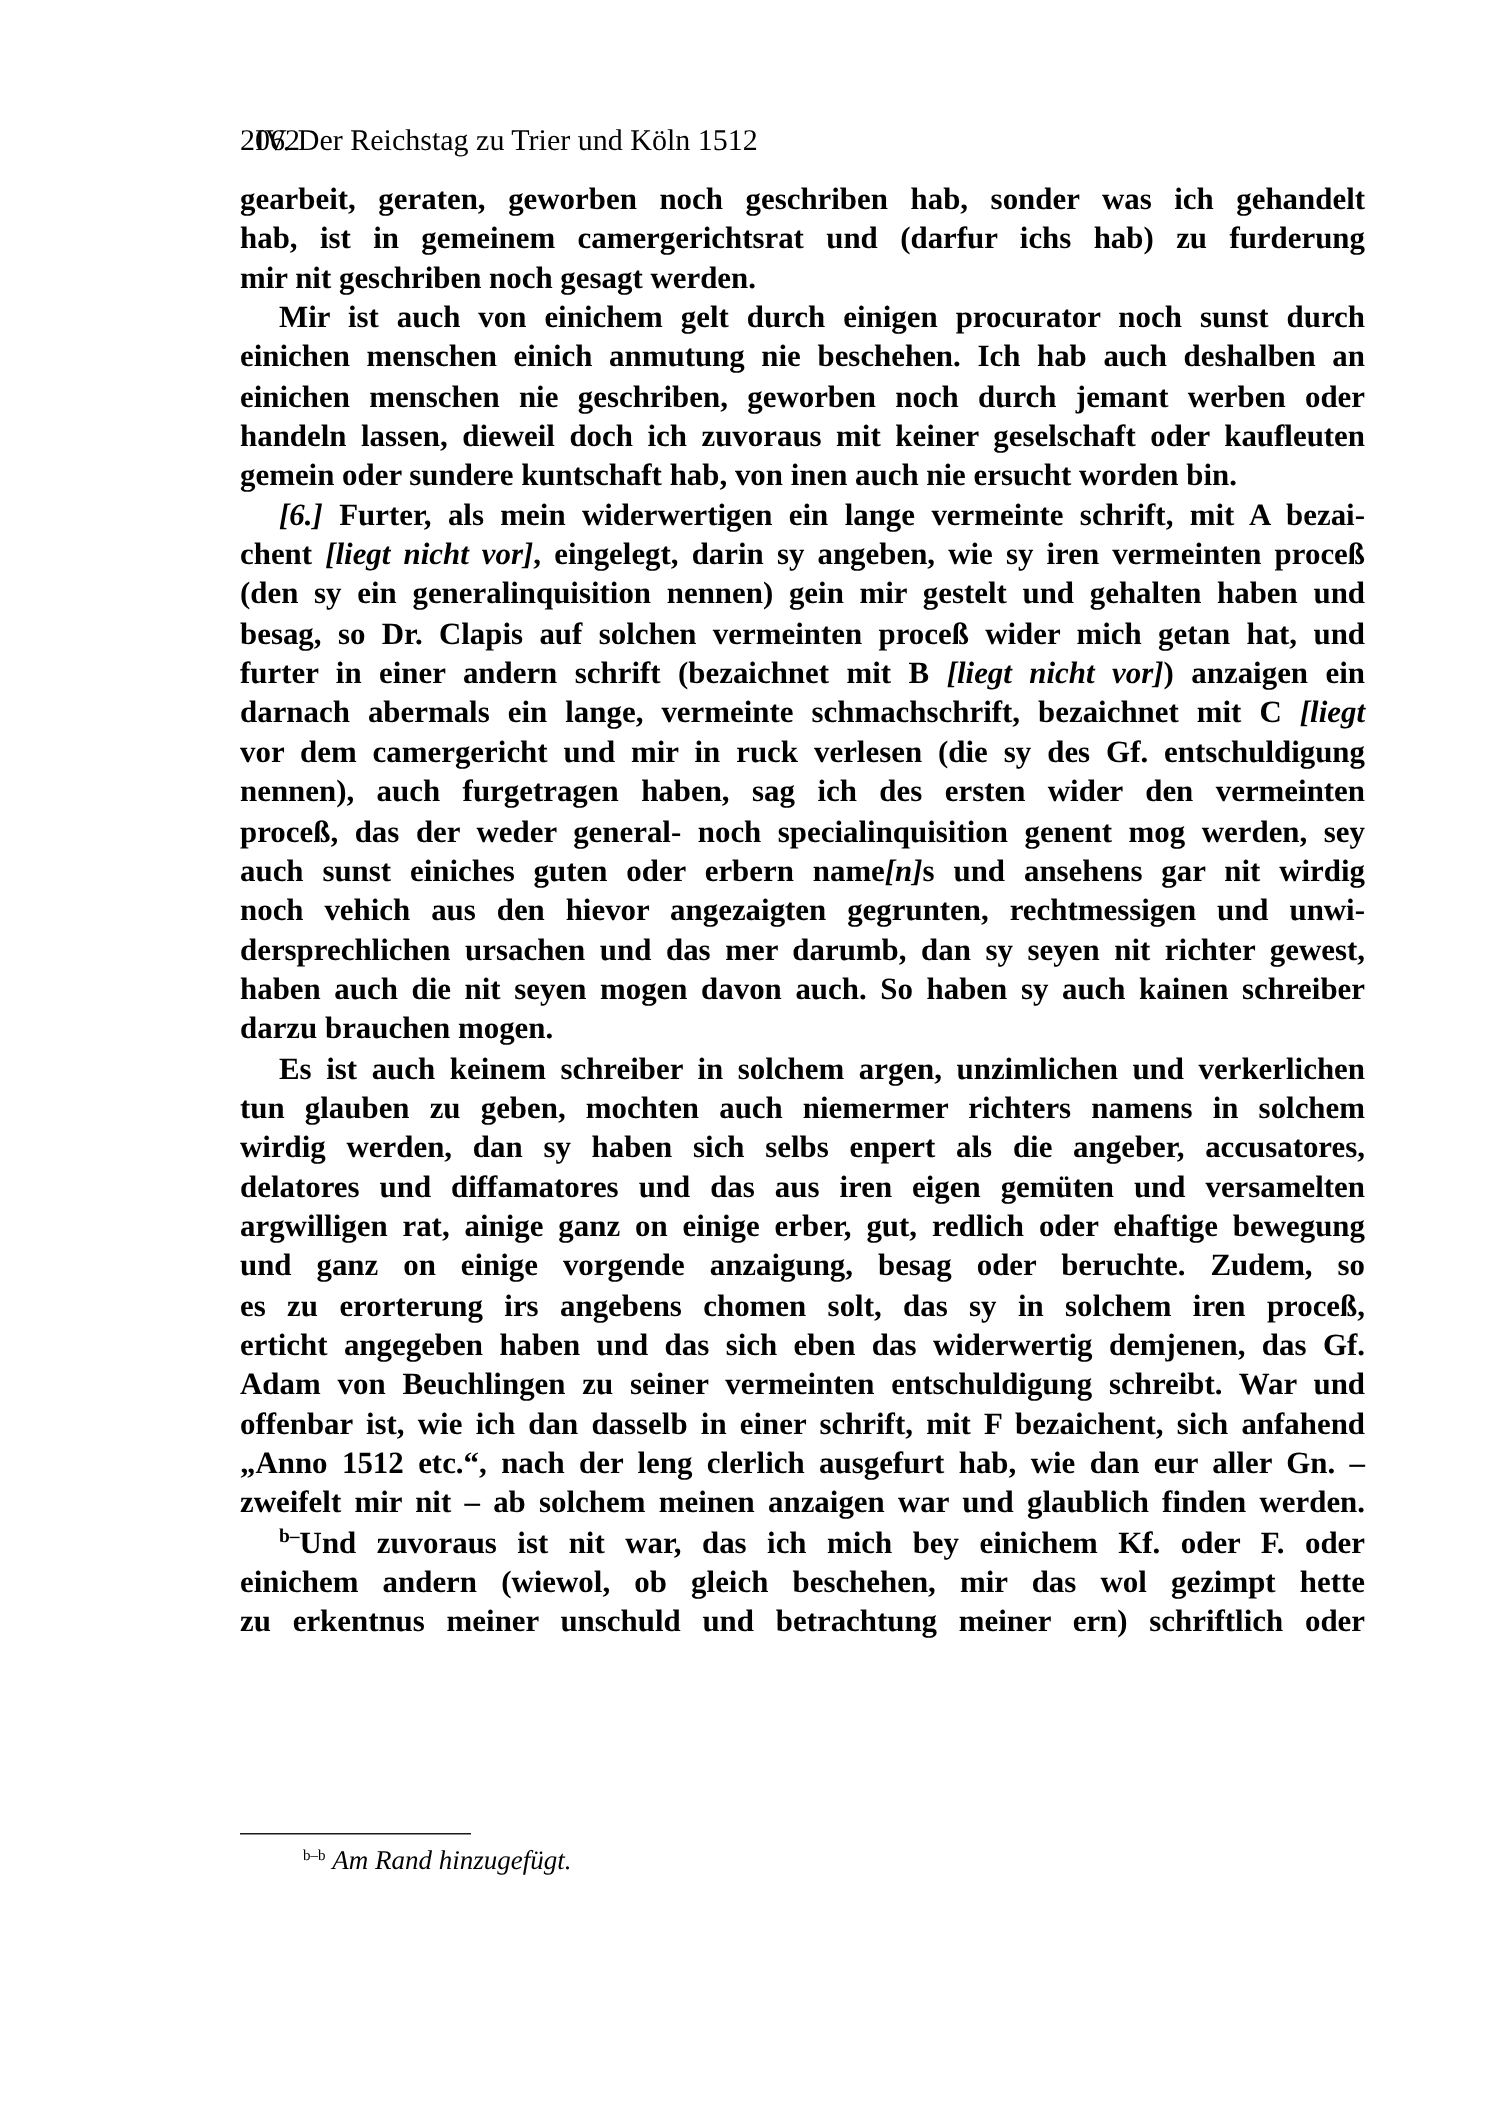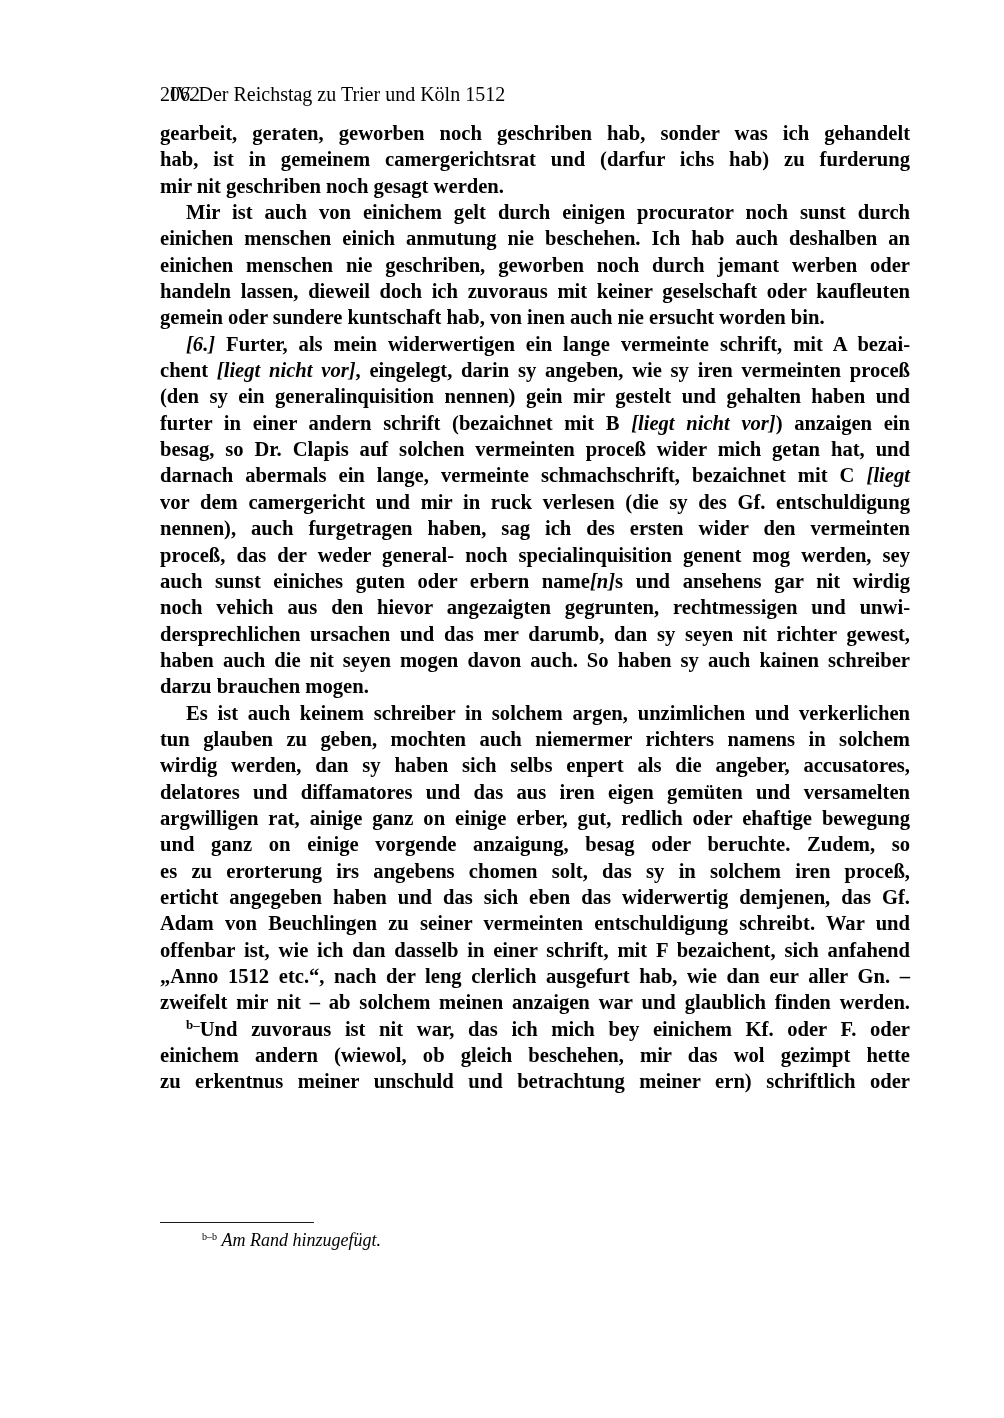--- a/index.html
+++ b/index.html
@@ -52,22 +52,22 @@
     <span class="line"><span>hab, ist in gemeinem camergerichtsrat und (darfur ichs hab) zu furderung</span></span>
     <span class="line last"><span>mir nit geschriben noch gesagt werden.</span></span>
     <span class="line indent"><span>Mir ist auch von einichem gelt durch einigen procurator noch sunst durch</span></span>
     <span class="line"><span>einichen menschen einich anmutung nie beschehen. Ich hab auch deshalben an</span></span>
     <span class="line"><span>einichen menschen nie geschriben, geworben noch durch jemant werben oder</span></span>
     <span class="line"><span>handeln lassen, dieweil doch ich zuvoraus mit keiner geselschaft oder kaufleuten</span></span>
     <span class="line last"><span>gemein oder sundere kuntschaft hab, von inen auch nie ersucht worden bin.</span></span>
     <span class="line indent"><span class="ed">[6.]</span><span> Furter, als mein widerwertigen ein lange vermeinte schrift, mit A bezai-</span></span>
     <span class="line"><span>chent </span><span class="ed">[liegt nicht vor]</span><span>, eingelegt, darin sy angeben, wie sy iren vermeinten proceß</span></span>
     <span class="line"><span>(den sy ein generalinquisition nennen) gein mir gestelt und gehalten haben und</span></span>
+    <span class="line"><span>besag, so Dr. Clapis auf solchen vermeinten proceß wider mich getan hat, und</span></span>
     <span class="line"><span>furter in einer andern schrift (bezaichnet mit B </span><span class="ed">[liegt nicht vor]</span><span>) anzaigen ein</span></span>
-    <span class="line"><span>besag, so Dr. Clapis auf solchen vermeinten proceß wider mich getan hat, und</span></span>
     <span class="line"><span>darnach abermals ein lange, vermeinte schmachschrift, bezaichnet mit C </span><span class="ed">[liegt</span></span>
     <span class="line"><span>vor dem camergericht und mir in ruck verlesen (die sy des Gf. entschuldigung</span></span>
     <span class="line"><span>nennen), auch furgetragen haben, sag ich des ersten wider den vermeinten</span></span>
     <span class="line"><span>proceß, das der weder general- noch specialinquisition genent mog werden, sey</span></span>
     <span class="line"><span>auch sunst einiches guten oder erbern name</span><span class="ed">[n]</span><span>s und ansehens gar nit wirdig</span></span>
     <span class="line"><span>noch vehich aus den hievor angezaigten gegrunten, rechtmessigen und unwi-</span></span>
     <span class="line"><span>dersprechlichen ursachen und das mer darumb, dan sy seyen nit richter gewest,</span></span>
     <span class="line"><span>haben auch die nit seyen mogen davon auch. So haben sy auch kainen schreiber</span></span>
     <span class="line last"><span>darzu brauchen mogen.</span></span>
     <span class="line indent"><span>Es ist auch keinem schreiber in solchem argen, unzimlichen und verkerlichen</span></span>

